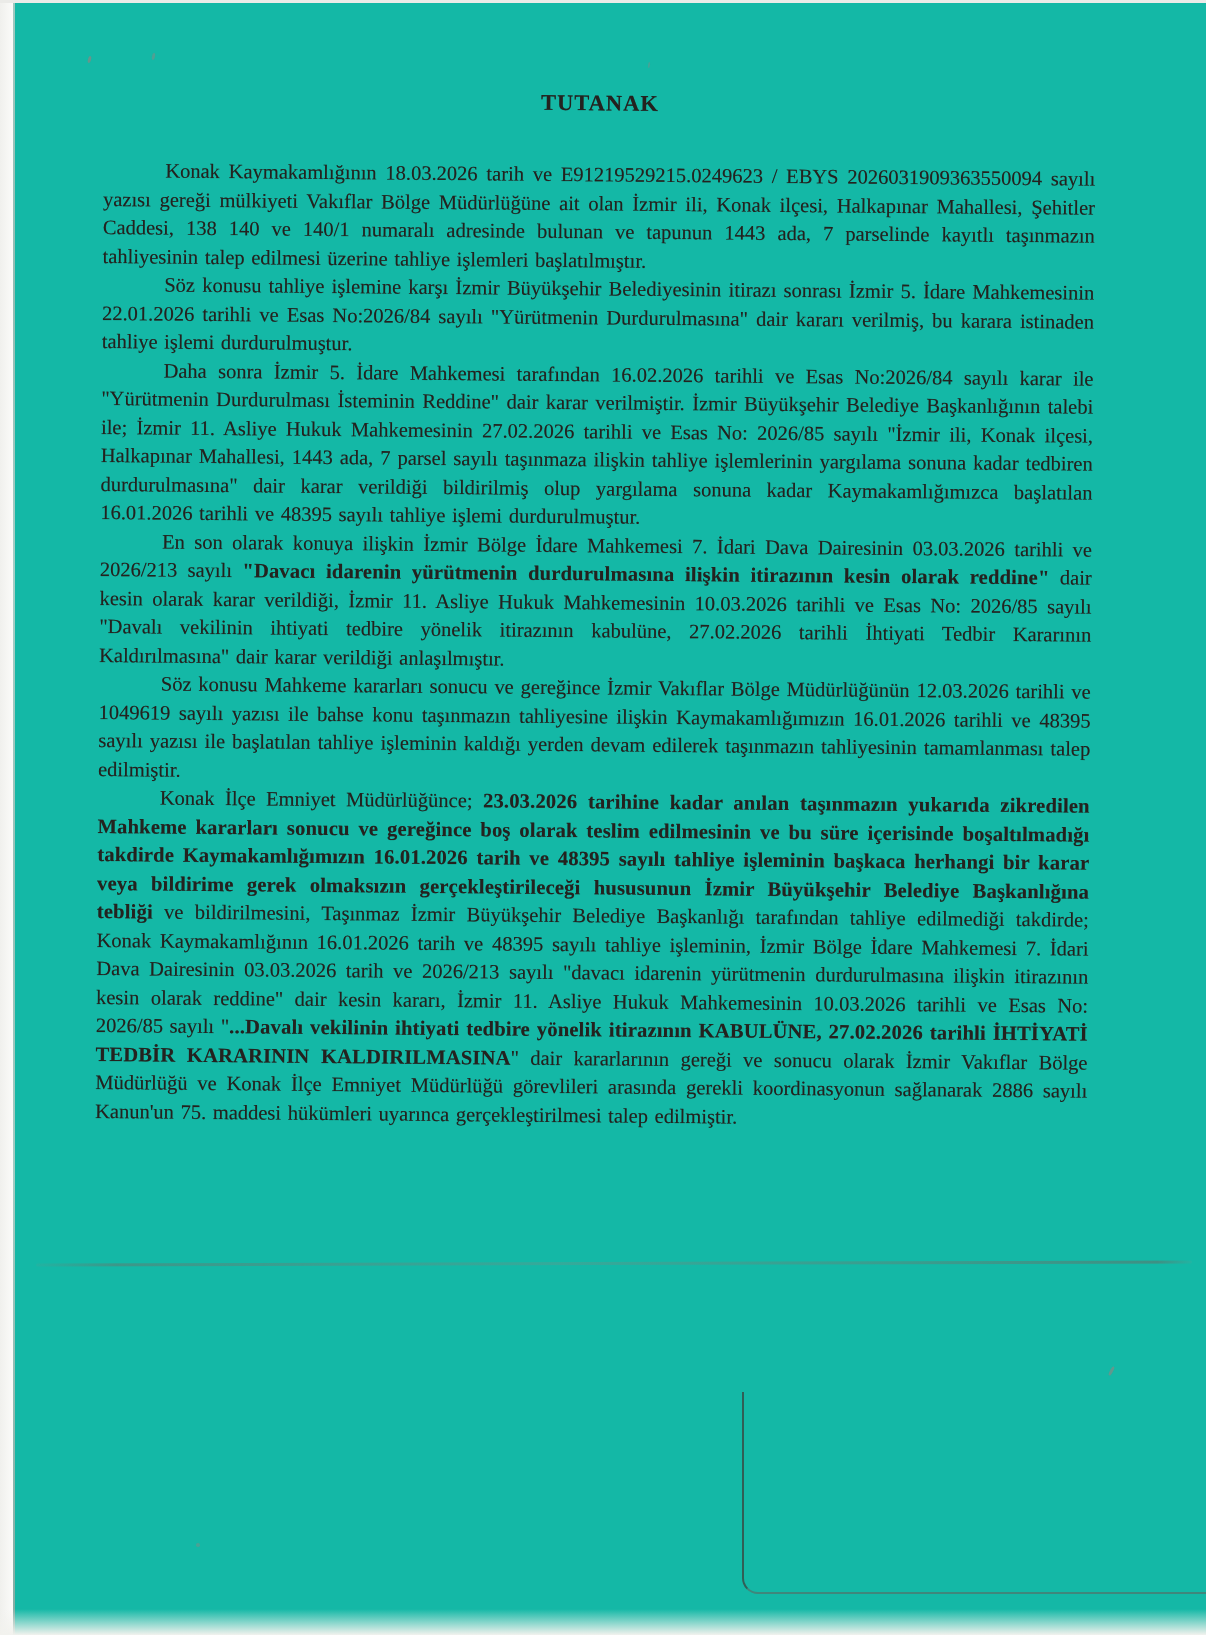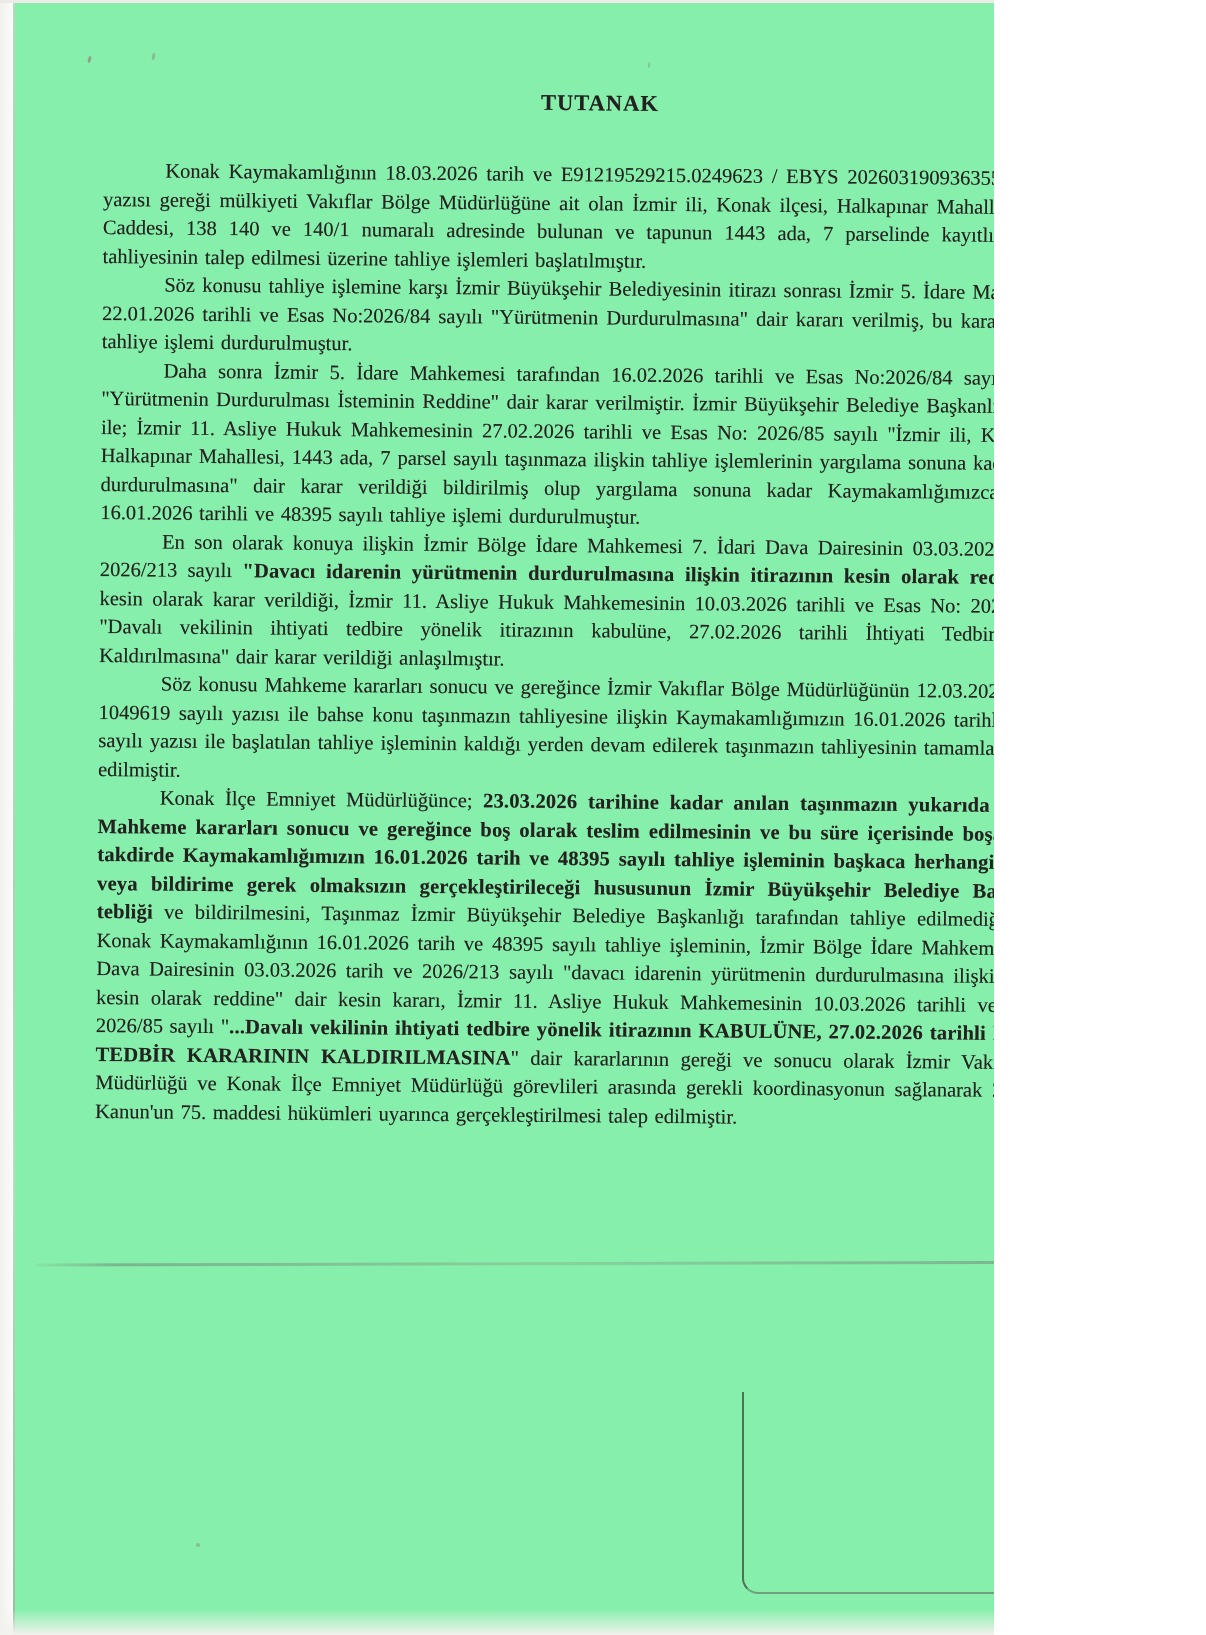--- a/index.html
+++ b/index.html
@@ -1,20 +1,20 @@
 <!DOCTYPE html>
 <html><head>
 <meta charset="utf-8">
 <style>
   html, body { margin: 0; padding: 0; background: #ffffff; }
   .page {
     position: relative;
-    width: 994px;
+    width: 1206px;
     height: 1635px;
-    background: #86efac;
+    background: #14b8a6;
     overflow: hidden;
     font-family: "Liberation Serif", serif;
   }
   
   .edge-left-band {
     position: absolute; left: 0; top: 0; width: 13px; height: 100%;
     background: linear-gradient(90deg, #f0f0ed, #fbfbf9);
   }
   .edge-left-line {
     position: absolute; left: 13px; top: 0; width: 2px; height: 100%;

